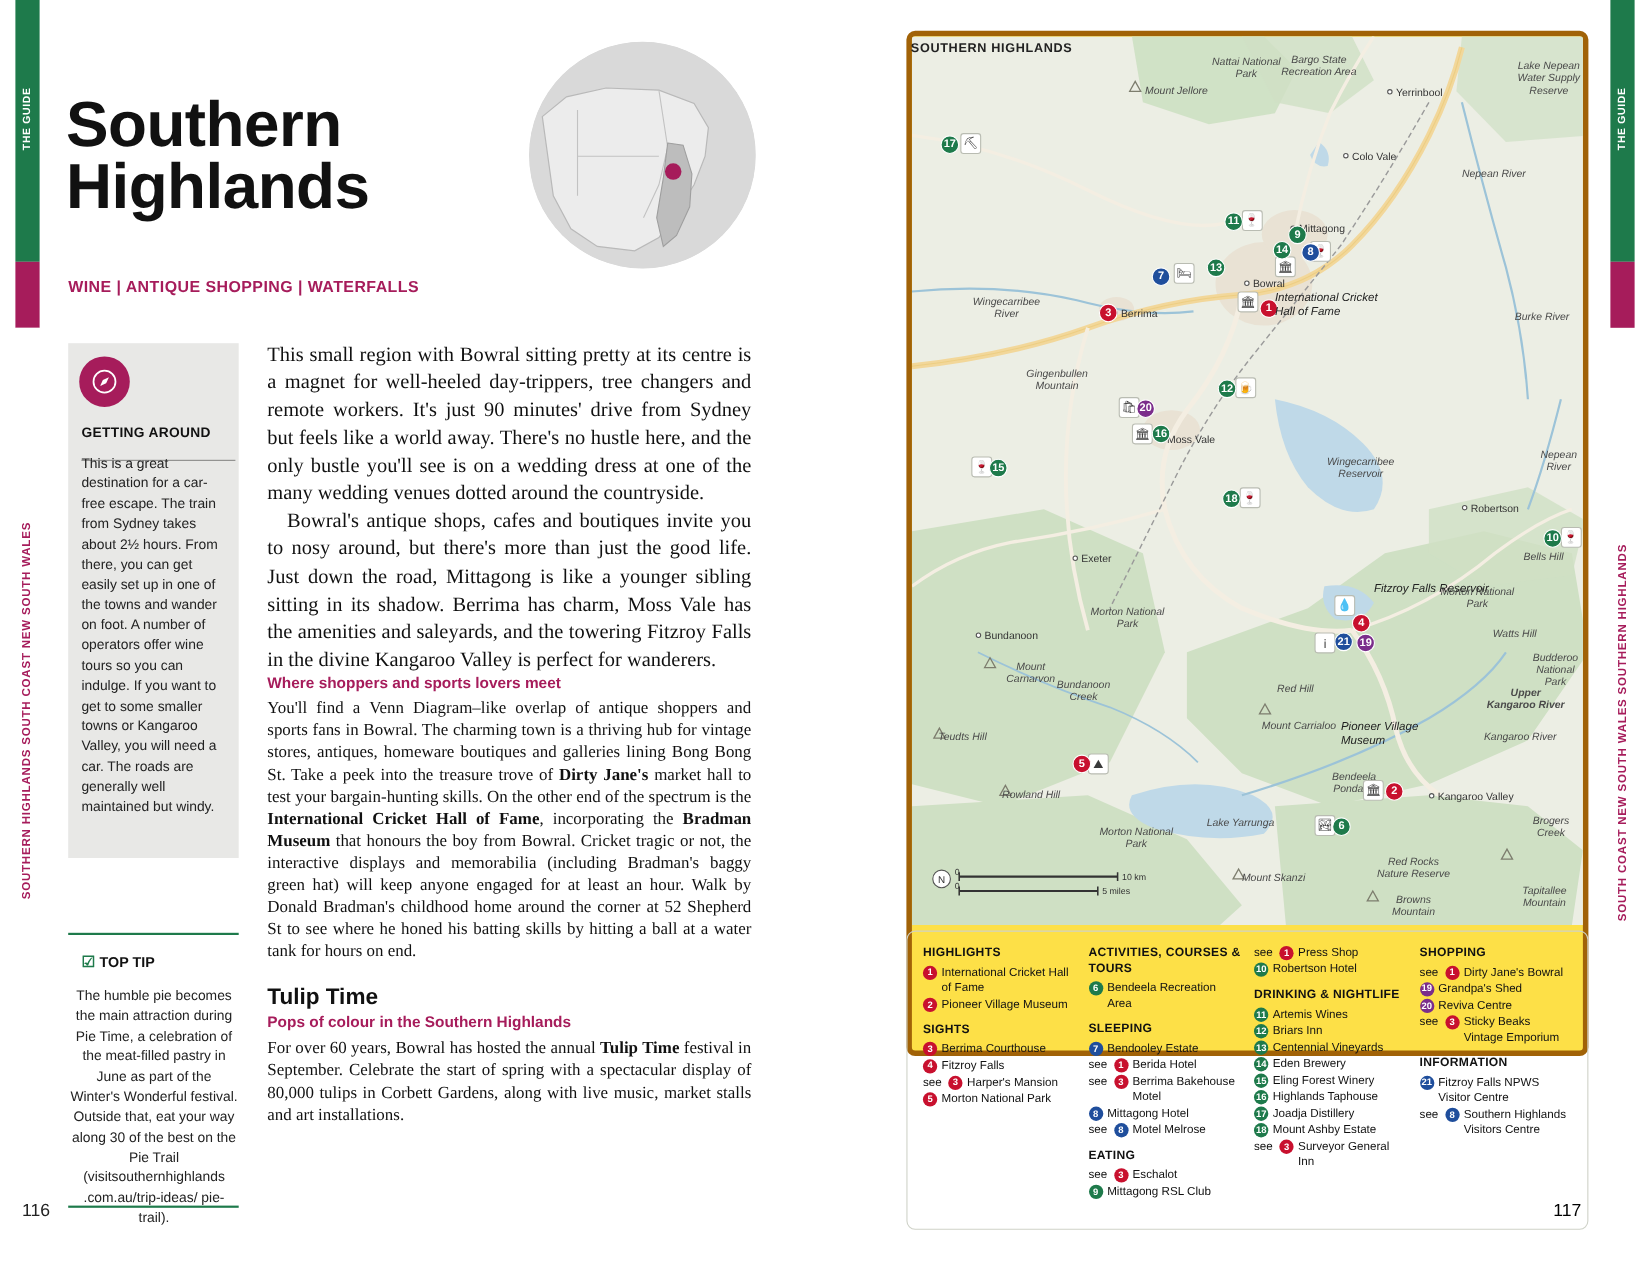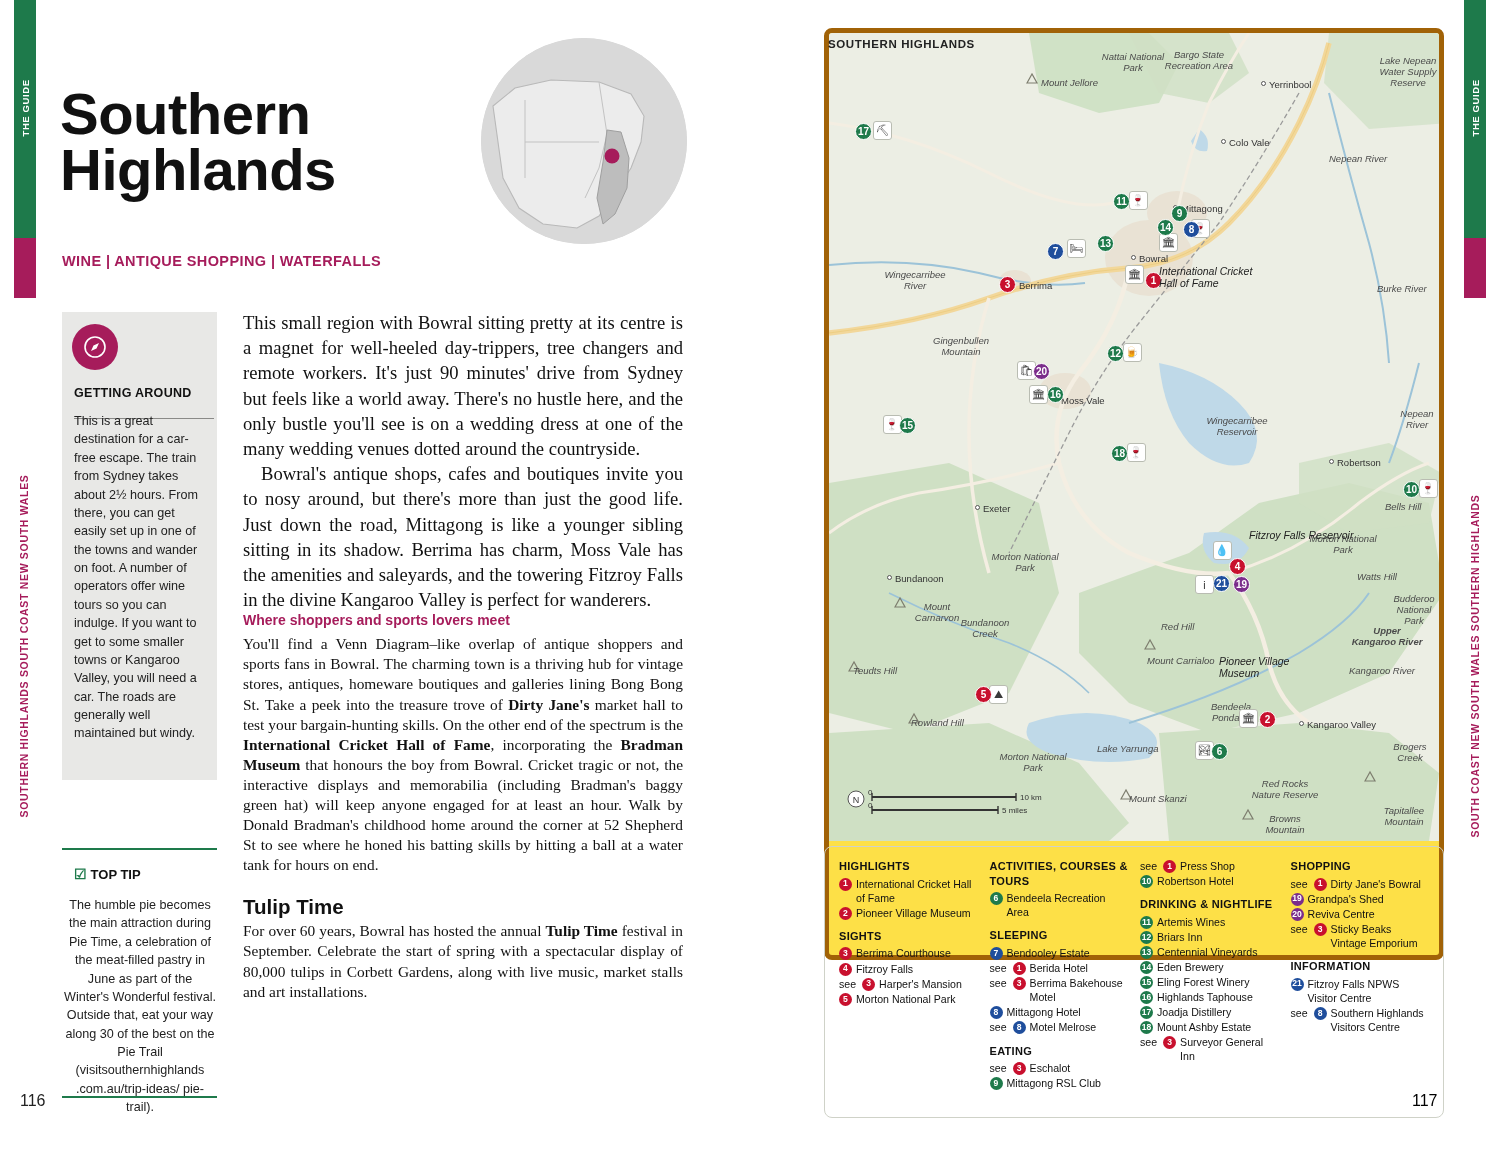--- a/index.html
+++ b/index.html
@@ -254,20 +254,21 @@
     <div class="col">
       <div class="lead">
         <p>This small region with Bowral sitting pretty at its centre is a magnet for well-heeled day-trippers, tree changers and remote workers. It's just 90 minutes' drive from Sydney but feels like a world away. There's no hustle here, and the only bustle you'll see is on a wedding dress at one of the many wedding venues dotted around the countryside.</p>
         <p>Bowral's antique shops, cafes and boutiques invite you to nosy around, but there's more than just the good life. Just down the road, Mittagong is like a younger sibling sitting in its shadow. Berrima has charm, Moss Vale has the amenities and saleyards, and the towering Fitzroy Falls in the divine Kangaroo Valley is perfect for wanderers.</p>
       </div>
 
       <div class="sec-sub">Where shoppers and sports lovers meet</div>
       <p class="body">You'll find a Venn Diagram–like overlap of antique shoppers and sports fans in Bowral. The charming town is a thriving hub for vintage stores, antiques, homeware boutiques and galleries lining Bong Bong St. Take a peek into the treasure trove of <b>Dirty Jane's</b> market hall to test your bargain-hunting skills. On the other end of the spectrum is the <b>International Cricket Hall of Fame</b>, incorporating the <b>Bradman Museum</b> that honours the boy from Bowral. Cricket tragic or not, the interactive displays and memorabilia (including Bradman's baggy green hat) will keep anyone engaged for at least an hour. Walk by Donald Bradman's childhood home around the corner at 52 Shepherd St to see where he honed his batting skills by hitting a ball at a water tank for hours on end.</p>
 
       <h2 class="sec">Tulip Time</h2>
+      <div class="sec-sub">Pops of colour in the Southern Highlands</div>
       <p class="body">For over 60 years, Bowral has hosted the annual <b>Tulip Time</b> festival in September. Celebrate the start of spring with a spectacular display of 80,000 tulips in Corbett Gardens, along with live music, market stalls and art installations.</p>
     </div>
   </div>
 
   <div class="right-page"></div>
 
   <div class="redge-green"></div>
   <div class="redge-text-guide">THE GUIDE</div>
   <div class="redge-pink"></div>
   <div class="redge-text-rot">SOUTH COAST NEW SOUTH WALES SOUTHERN HIGHLANDS</div>

